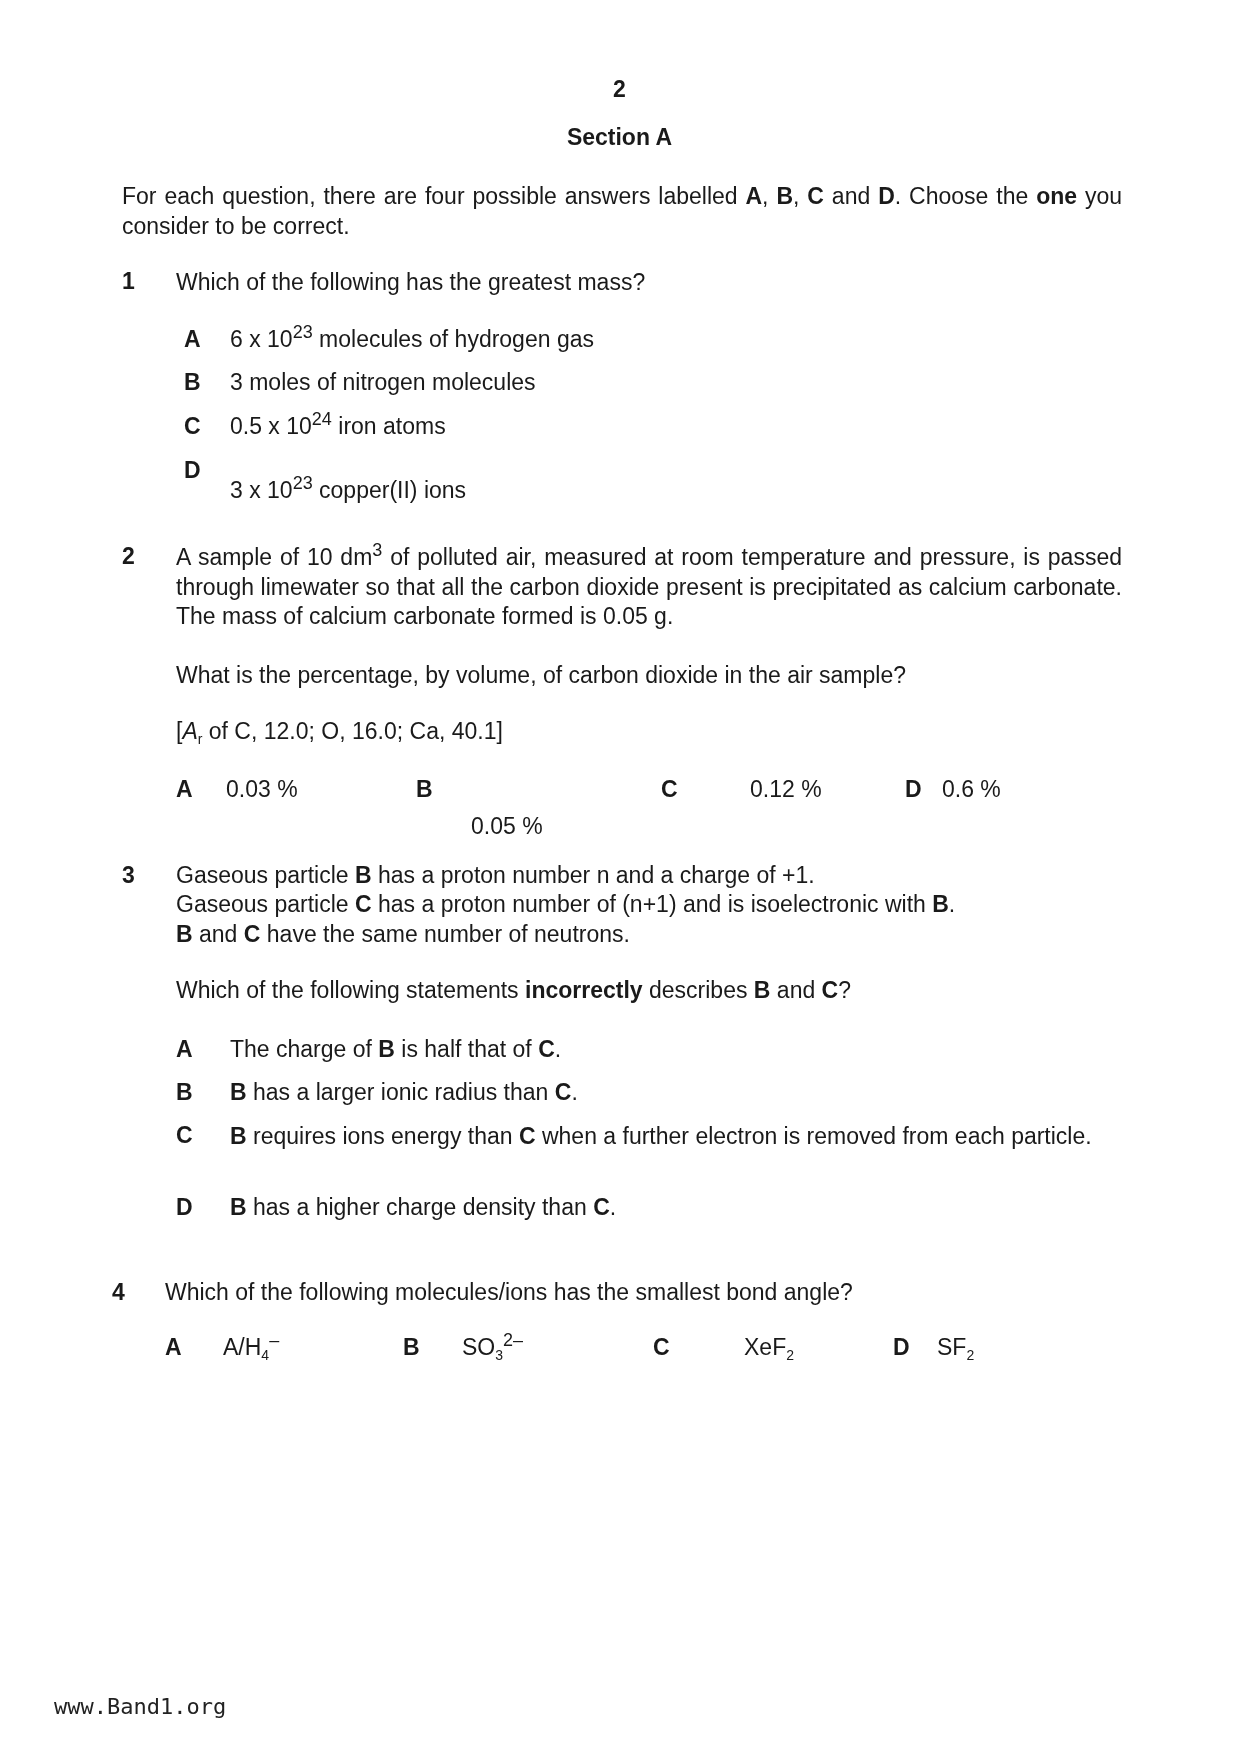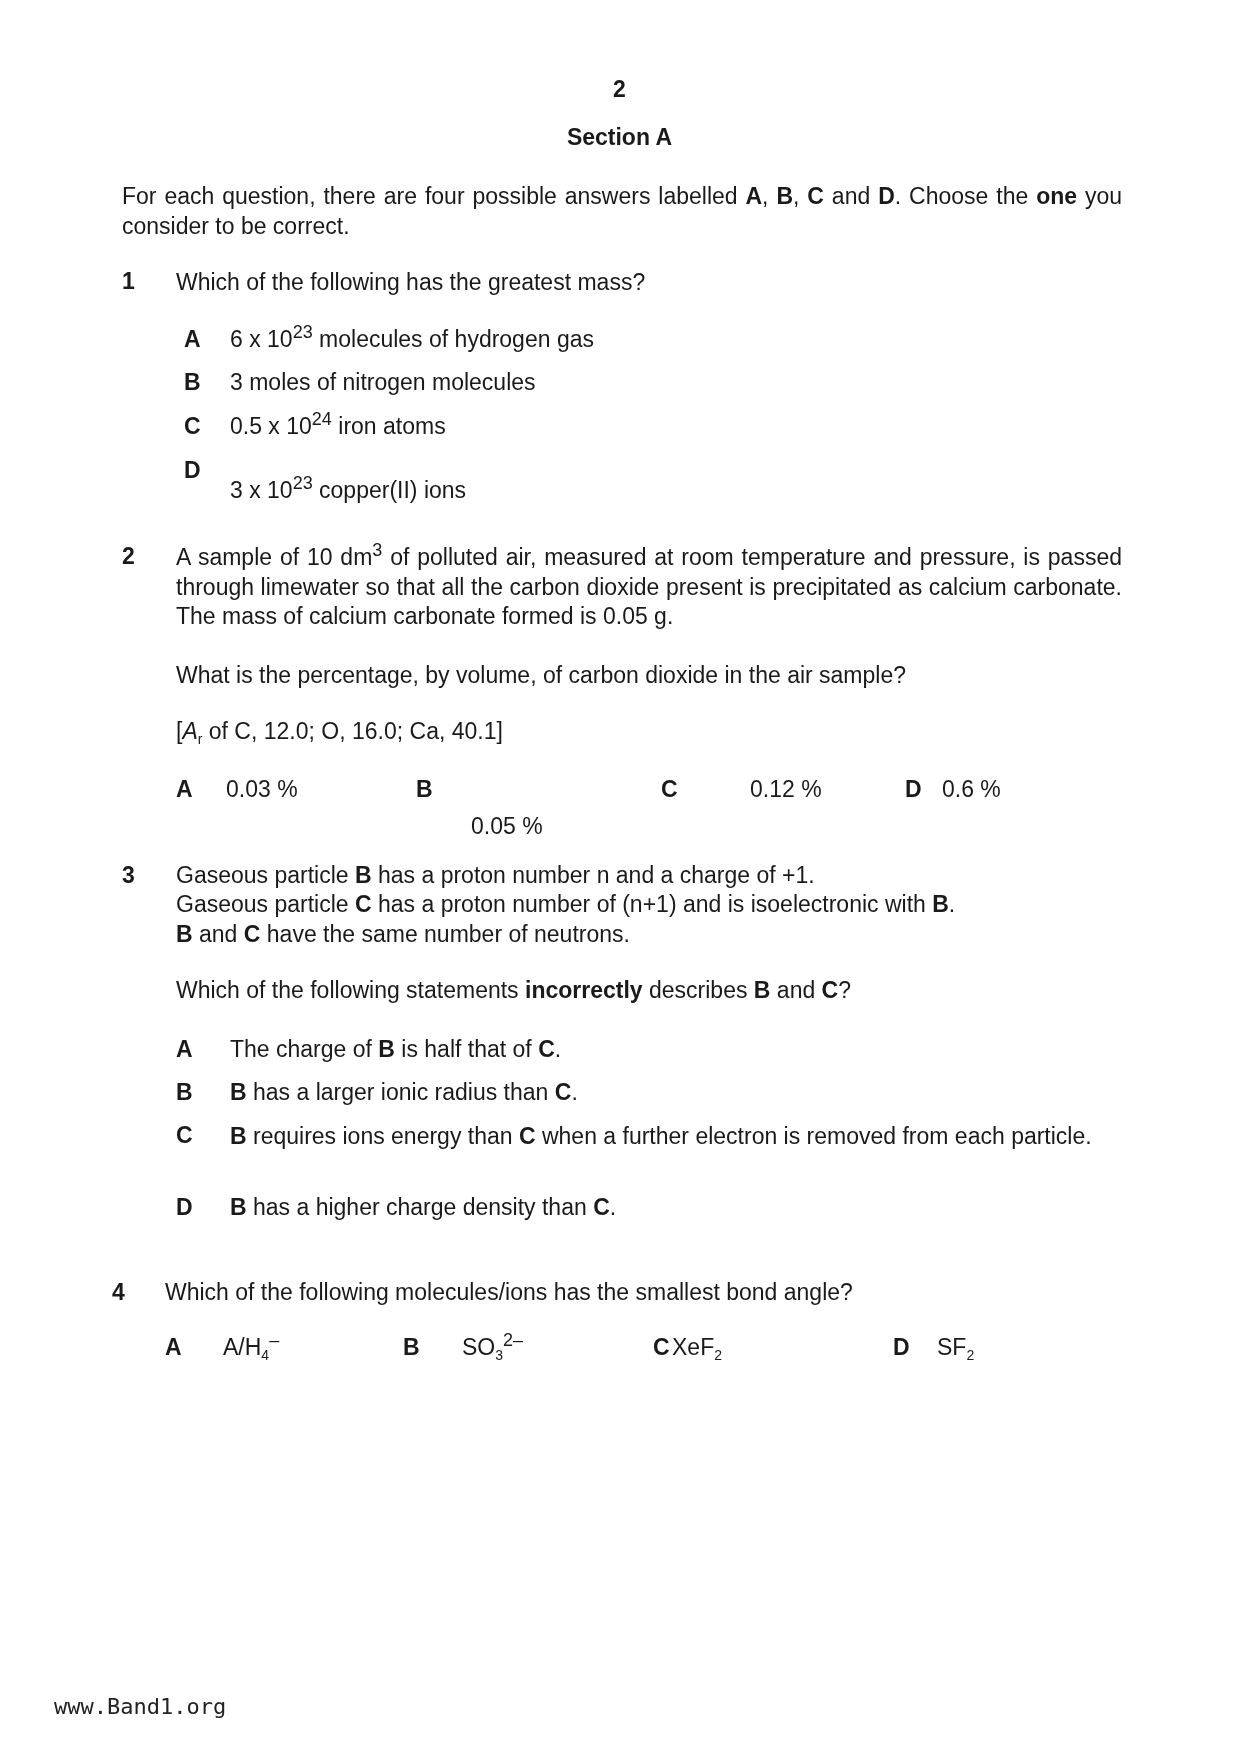--- a/index.html
+++ b/index.html
@@ -108,21 +108,21 @@
   <div>
     <div class="opt-letter" style="left:165px; top:1334px;">A</div>
     <div class="opt-text" style="left:223px; top:1334px;"><span>A/H</span><sub>4</sub><sup>–</sup></div>
   </div>
   <div>
     <div class="opt-letter" style="left:403px; top:1334px;">B</div>
     <div class="opt-text" style="left:462px; top:1334px;text-align:right;"><span>SO</span><sub>3</sub><sup>2–</sup></div>
   </div>
   <div>
     <div class="opt-letter" style="left:653px; top:1334px;">C</div>
-    <div class="opt-text" style="left:672px; top:1334px;"><span>XeF</span><sub>2</sub></div>
+    <div class="opt-text" style="left:744px; top:1334px;"><span>XeF</span><sub>2</sub></div>
   </div>
   <div>
     <div class="opt-letter" style="left:893px; top:1334px;">D</div>
     <div class="opt-text" style="left:937px; top:1334px;"><span>SF</span><sub>2</sub></div>
   </div>
 </div>
 
 <div class="footer">www.Band1.org</div>
 
 </body></html>

